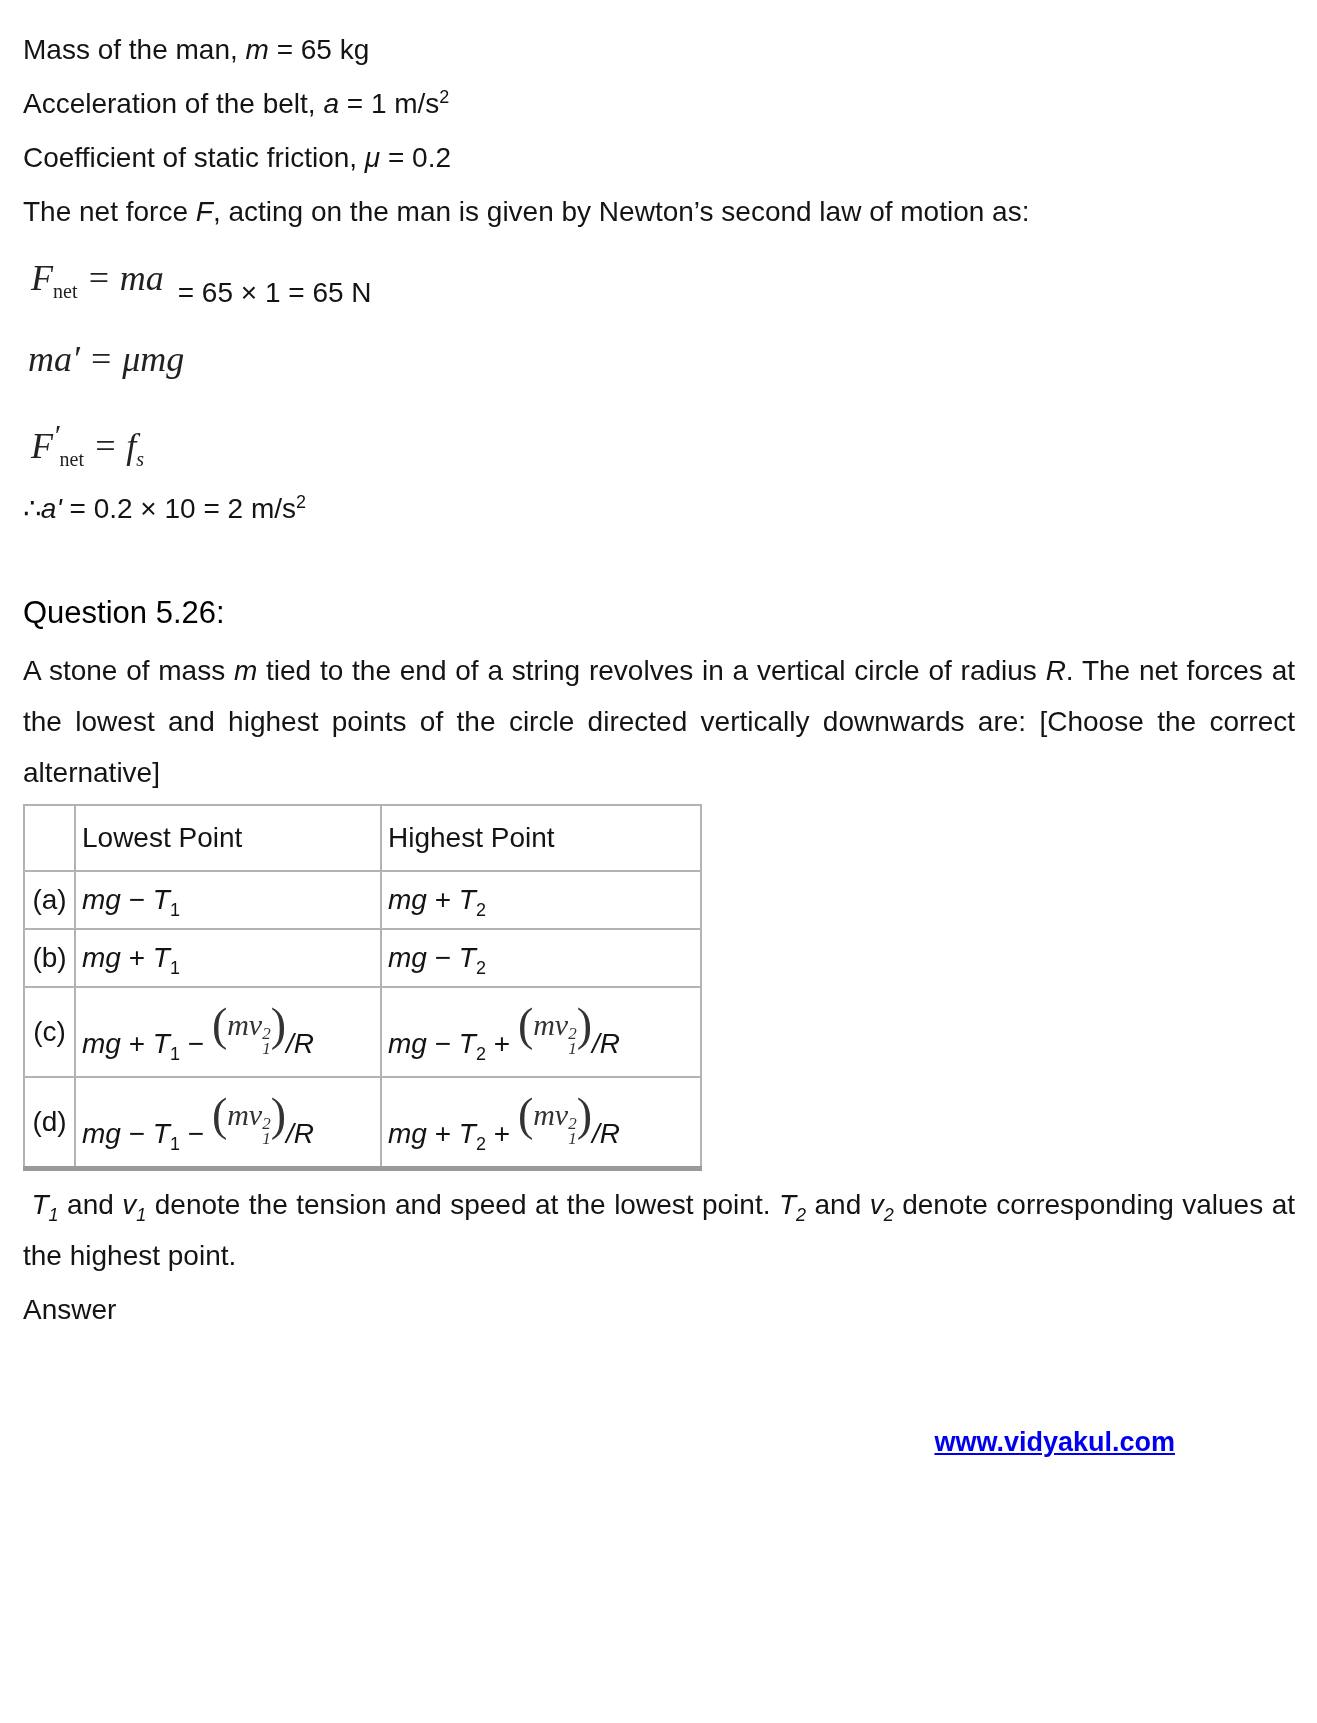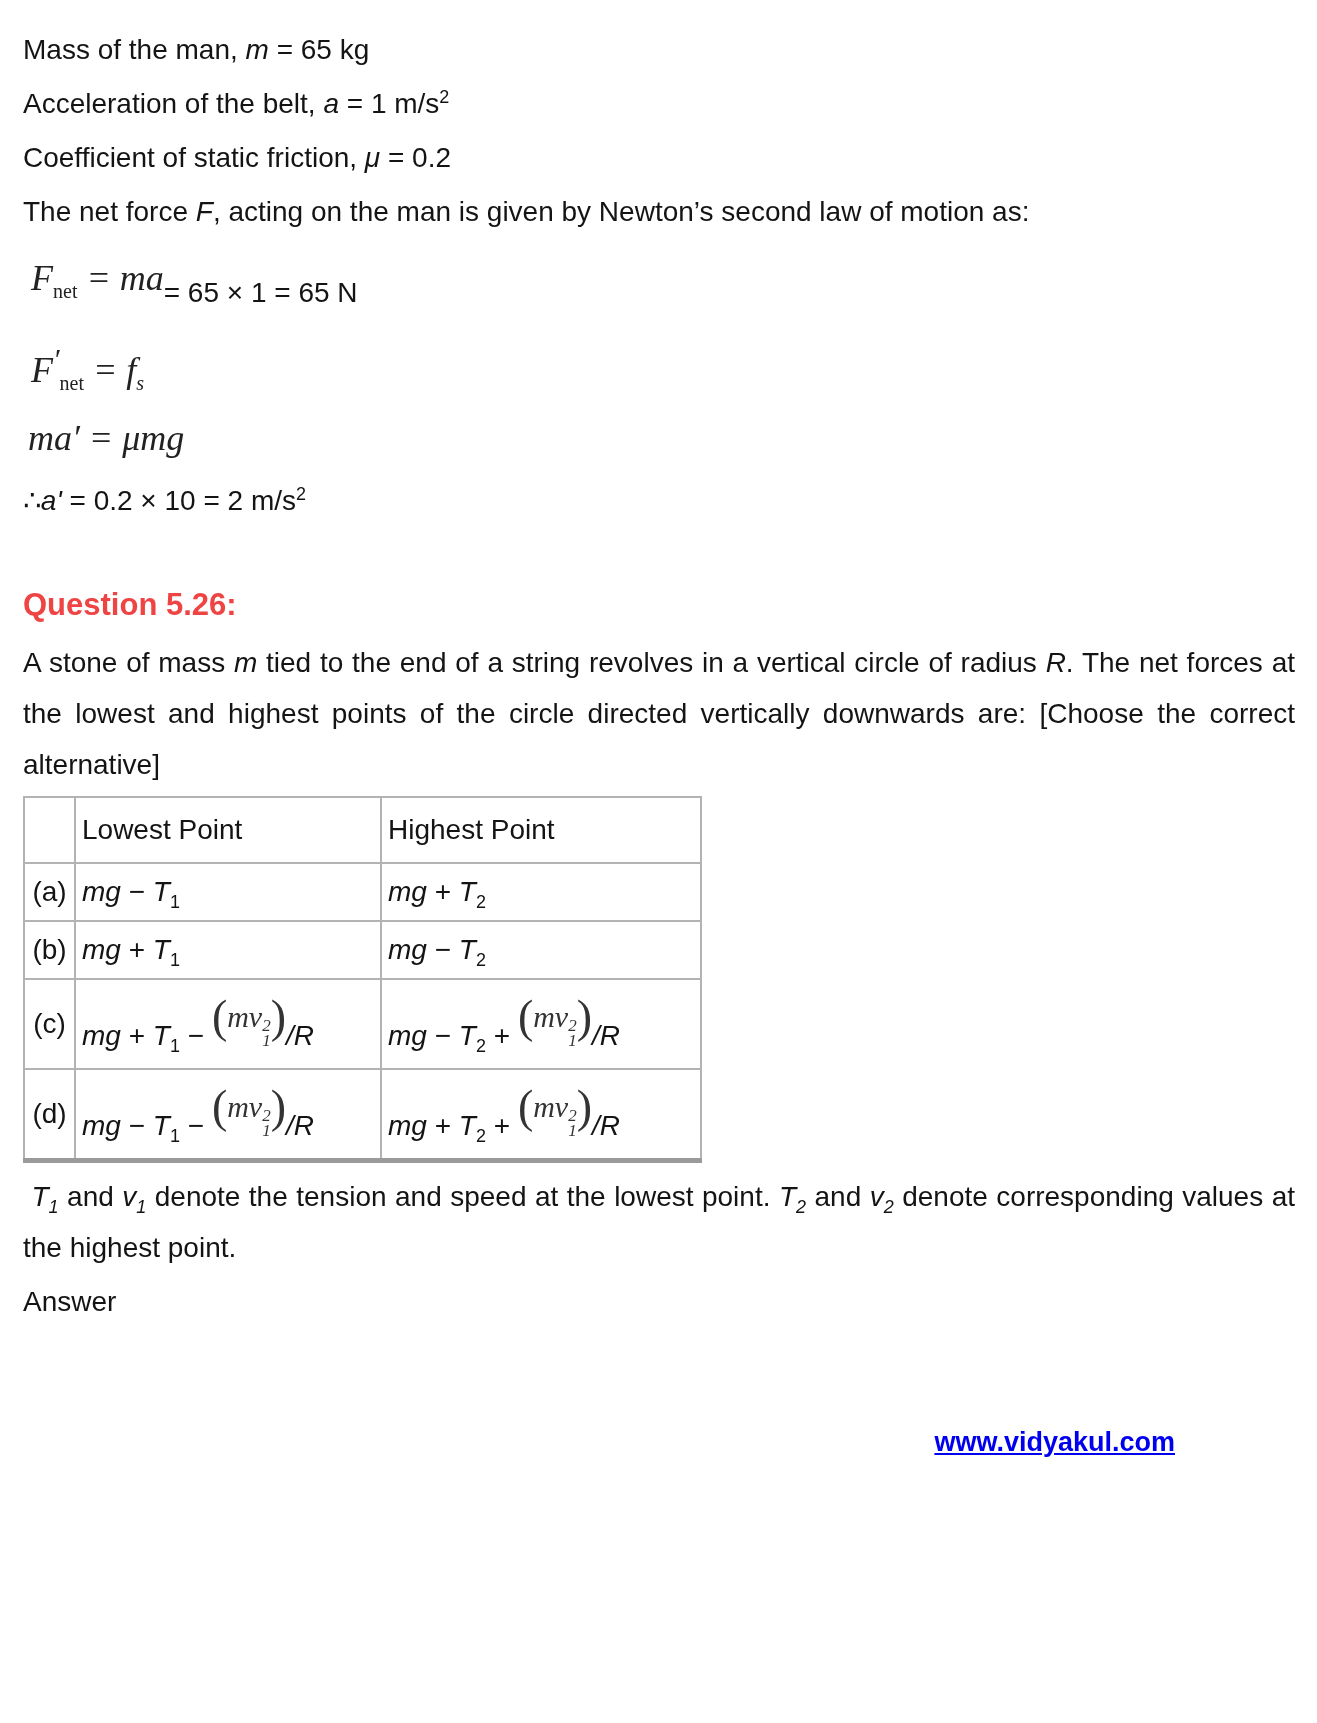--- a/index.html
+++ b/index.html
@@ -19,28 +19,28 @@
   sub.s { font-size:18px; line-height:0; }
   sup.s { font-size:18px; line-height:0; }
 
   
   .eq { font-family:"Liberation Serif", serif; font-style:italic; font-size:36px; color:#222; }
   .eq sub { font-size:20px; font-style:normal; line-height:0; }
   .eq sub.its { font-style:italic; }
   .eq-fnet { margin:12px 0 18px 8px; line-height:58px; }
   .eq-tail {
     font-family:"Liberation Sans", sans-serif; font-style:normal; font-size:28px;
-    color:#141414; position:relative; top:12px; 
+    color:#141414; position:relative; top:12px; margin-left:14px;
   }
   .eq-fnet2 { margin:14px 0 0 8px; line-height:62px; }
   .eq-ma { margin:6px 0 0 5px; line-height:62px; }
   .line-a { line-height:56px; margin:4px 0 1px 0; }
   .therefore { font-family:"DejaVu Sans", sans-serif; }
 
-  .qhead { color:#ef4444; font-weight:bold; font-size:31px; line-height:40px; margin:56px 0 12px 0; }
+  .qhead { color:#000000; font-weight:normal; font-size:31px; line-height:40px; margin:56px 0 12px 0; }
 
   
   table.opts { border-collapse:collapse; margin:6px 0 0 0; table-layout:fixed; width:677px;
     border:2px solid #a6a6a6; border-bottom:5px solid #9a9a9a; }
   table.opts td, table.opts th { border:2px solid #b3b3b3; padding:2px 6px; font-weight:normal; }
   table.opts th { text-align:left; vertical-align:top; height:46px; padding-top:16px; font-size:28px; }
   td.lbl { text-align:center; padding:2px 2px; }
   tr.r-ab td { height:52px; vertical-align:middle; font-size:28px; }
   tr.r-cd td { height:84px; vertical-align:middle; font-size:28px; }
   tr.r-cd td.fcell { vertical-align:bottom; }
@@ -69,23 +69,23 @@
 
   <p><span>Acceleration of the belt, </span><span class="it">a</span><span> = 1 m/s</span><sup class="s">2</sup></p>
 
   <p><span>Coefficient of static friction, </span><span class="it">μ</span><span> = 0.2</span></p>
 
   <p><span>The net force </span><span class="it">F</span><span>, acting on the man is given by Newton’s second law of motion as:</span></p>
 
   <div class="eq eq-fnet"><span>F</span><sub>net</sub><span> = </span><span>ma</span><span class="eq-tail">= 65 × 1 = 65 N</span></div>
 
 
+  <div class="eq eq-ma"><span>ma′ = μmg</span></div>
+
   <div class="eq eq-fnet2"><span>F</span><sup>′</sup><sub>net</sub><span> = </span><span>f</span><sub class="its">s</sub></div>
-
-  <div class="eq eq-ma"><span>ma′ = μmg</span></div>
 
   <p class="line-a"><span class="therefore">∴</span><span class="it">a'</span><span> = 0.2 × 10 = 2 m/s</span><sup class="s">2</sup></p>
 
 
   <div class="qhead">Question 5.26:</div>
 
   <p class="j"><span>A stone of mass </span><span class="it">m</span><span> tied to the end of a string revolves in a vertical circle of radius </span><span class="it">R</span><span>. The net forces at the lowest and highest points of the circle directed vertically downwards are: [Choose the correct alternative]</span></p>
 
   <table class="opts">
     <colgroup>

